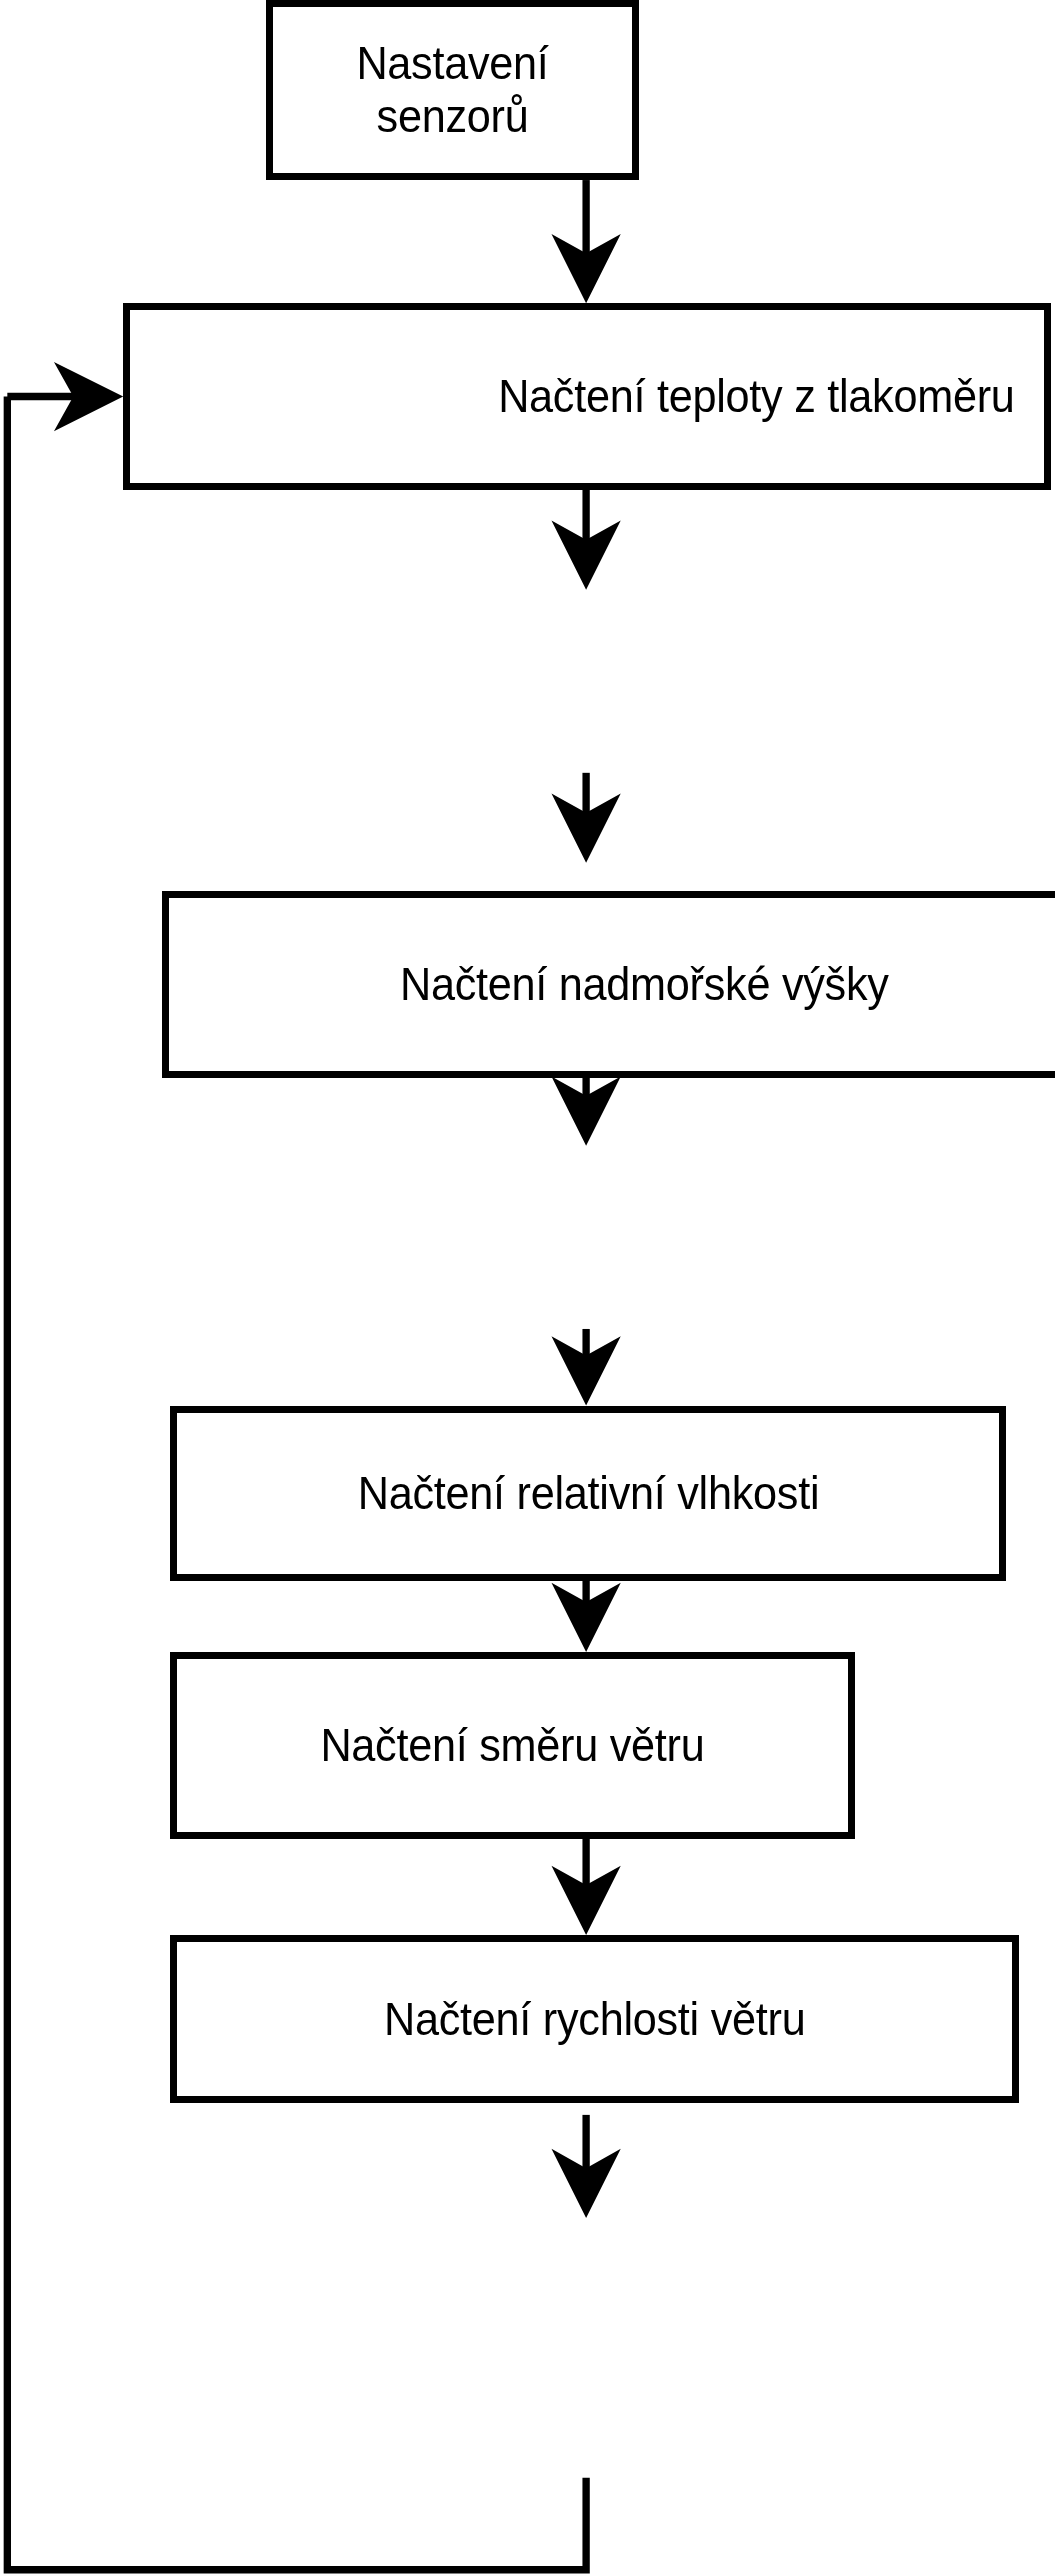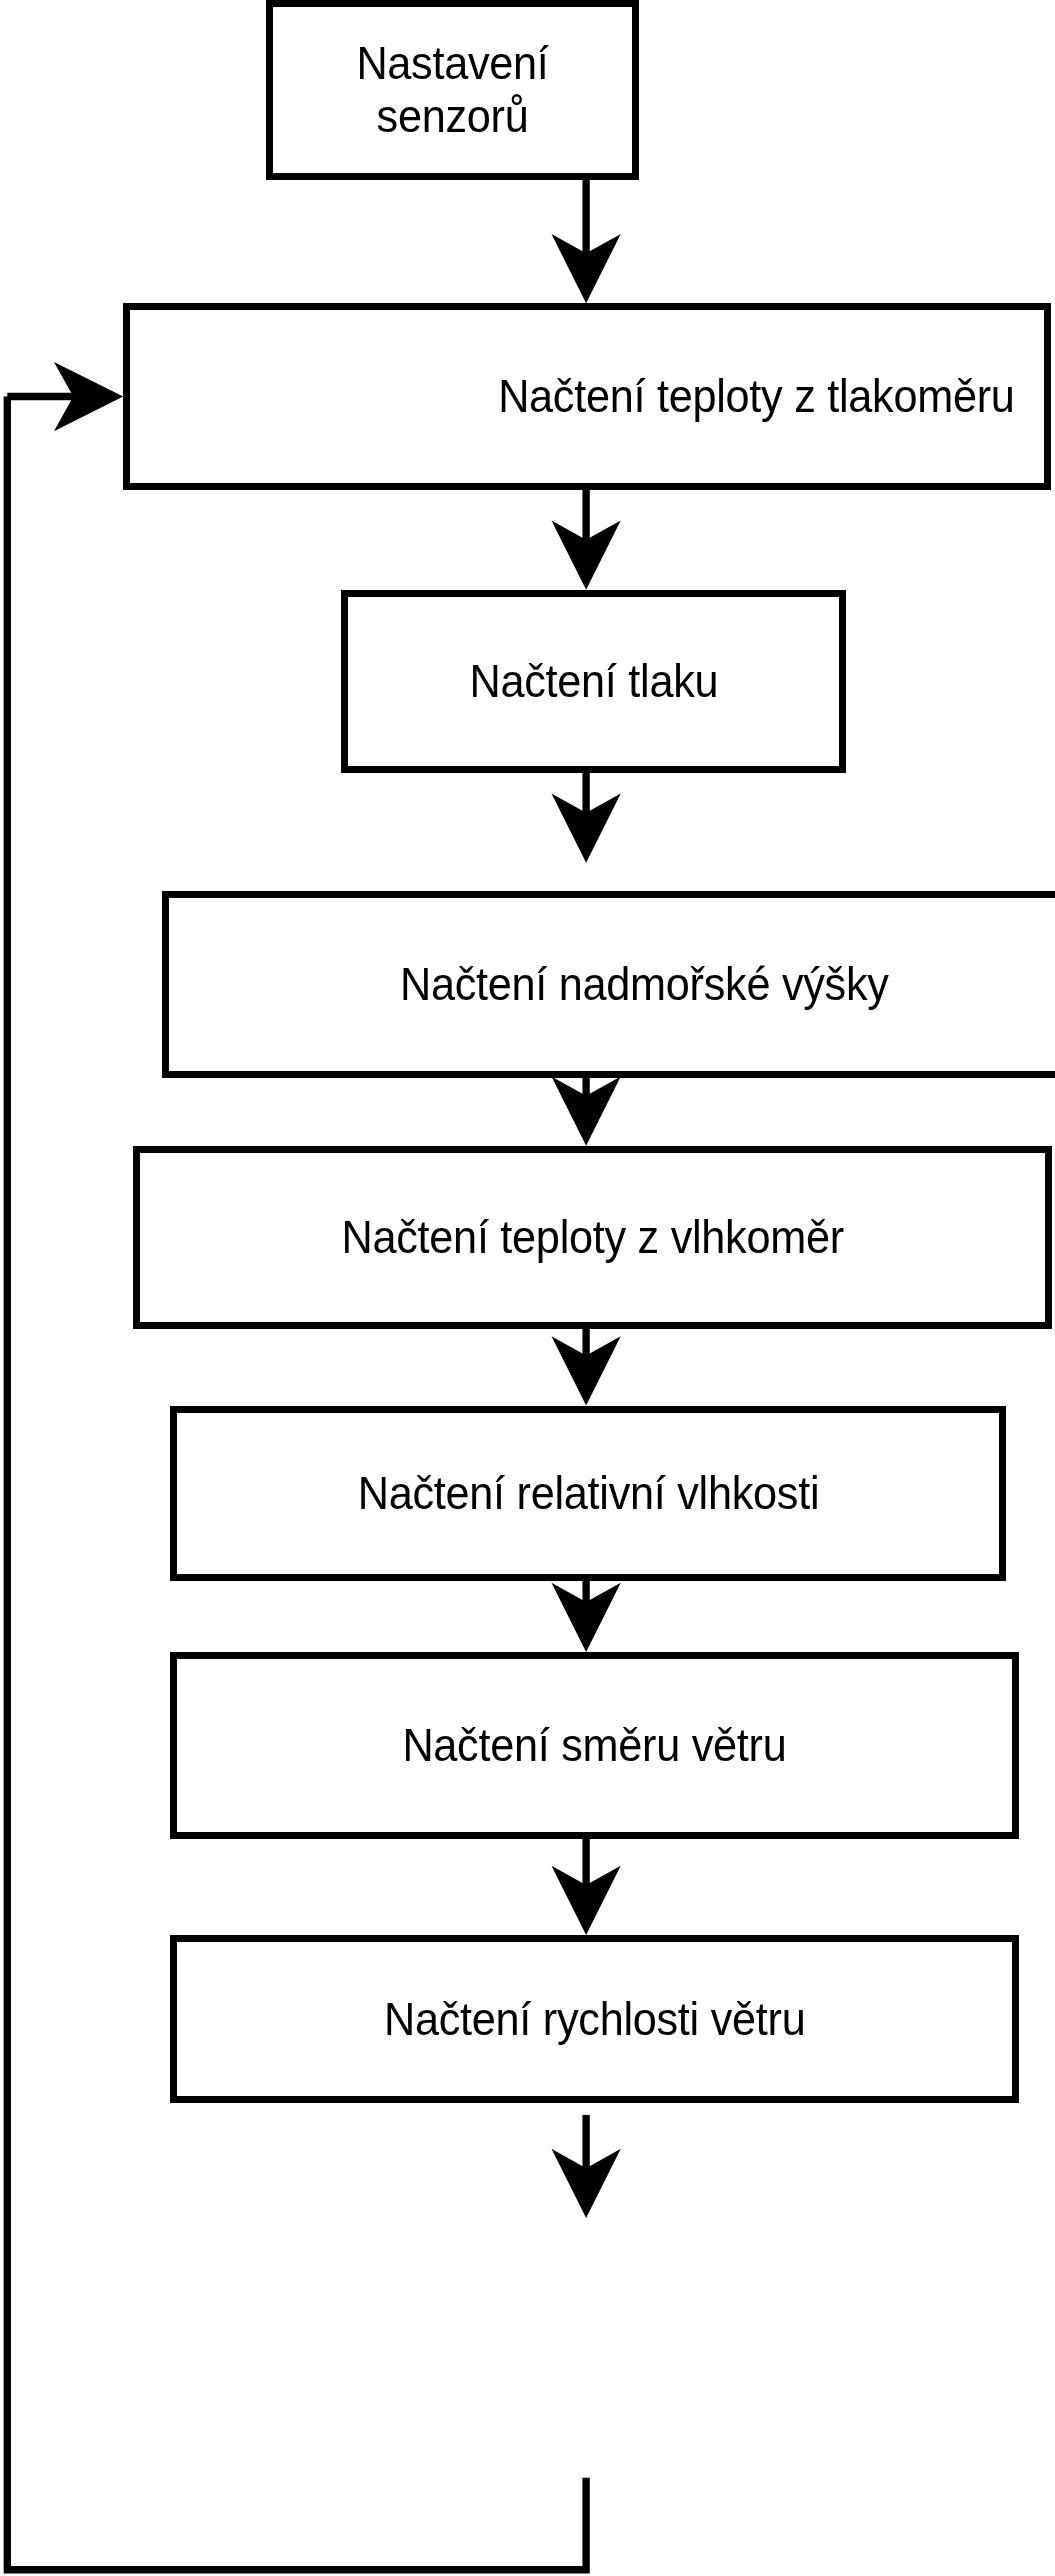--- a/index.html
+++ b/index.html
@@ -107,37 +107,31 @@
   </svg>
 
   <div class="node-box" style="left:266px; top:0px; width:373px; height:180px;">
     <span class="node-label">Nastavení senzorů</span>
   </div>
 
   <div class="node-box" style="left:123px; top:303px; width:928px; height:187px;justify-content:flex-end;">
     <span class="node-label">Načtení teploty z tlakoměru</span>
   </div>
 
-  <div class="node-box" style="left:341px; top:590px; width:505px; height:183px;">
-    <span class="node-label">Načtení tlaku</span>
-  </div>
 
   <div class="node-box" style="left:162px; top:863px; width:964px; height:187px;margin-top:28px;">
     <span class="node-label">Načtení nadmořské výšky</span>
   </div>
 
-  <div class="node-box" style="left:133px; top:1146px; width:919px; height:183px;">
-    <span class="node-label">Načtení teploty z vlhkoměr</span>
-  </div>
 
   <div class="node-box" style="left:170px; top:1406px; width:836px; height:175px;">
     <span class="node-label">Načtení relativní vlhkosti</span>
   </div>
 
-  <div class="node-box" style="left:170px; top:1652px; width:849px; height:187px;">
+  <div class="node-box" style="left:170px; top:1652px; width:685px; height:187px;">
     <span class="node-label">Načtení směru větru</span>
   </div>
 
   <div class="node-box" style="left:170px; top:1935px; width:849px; height:168px;">
     <span class="node-label">Načtení rychlosti větru</span>
   </div>
 
 
 </div>
 

